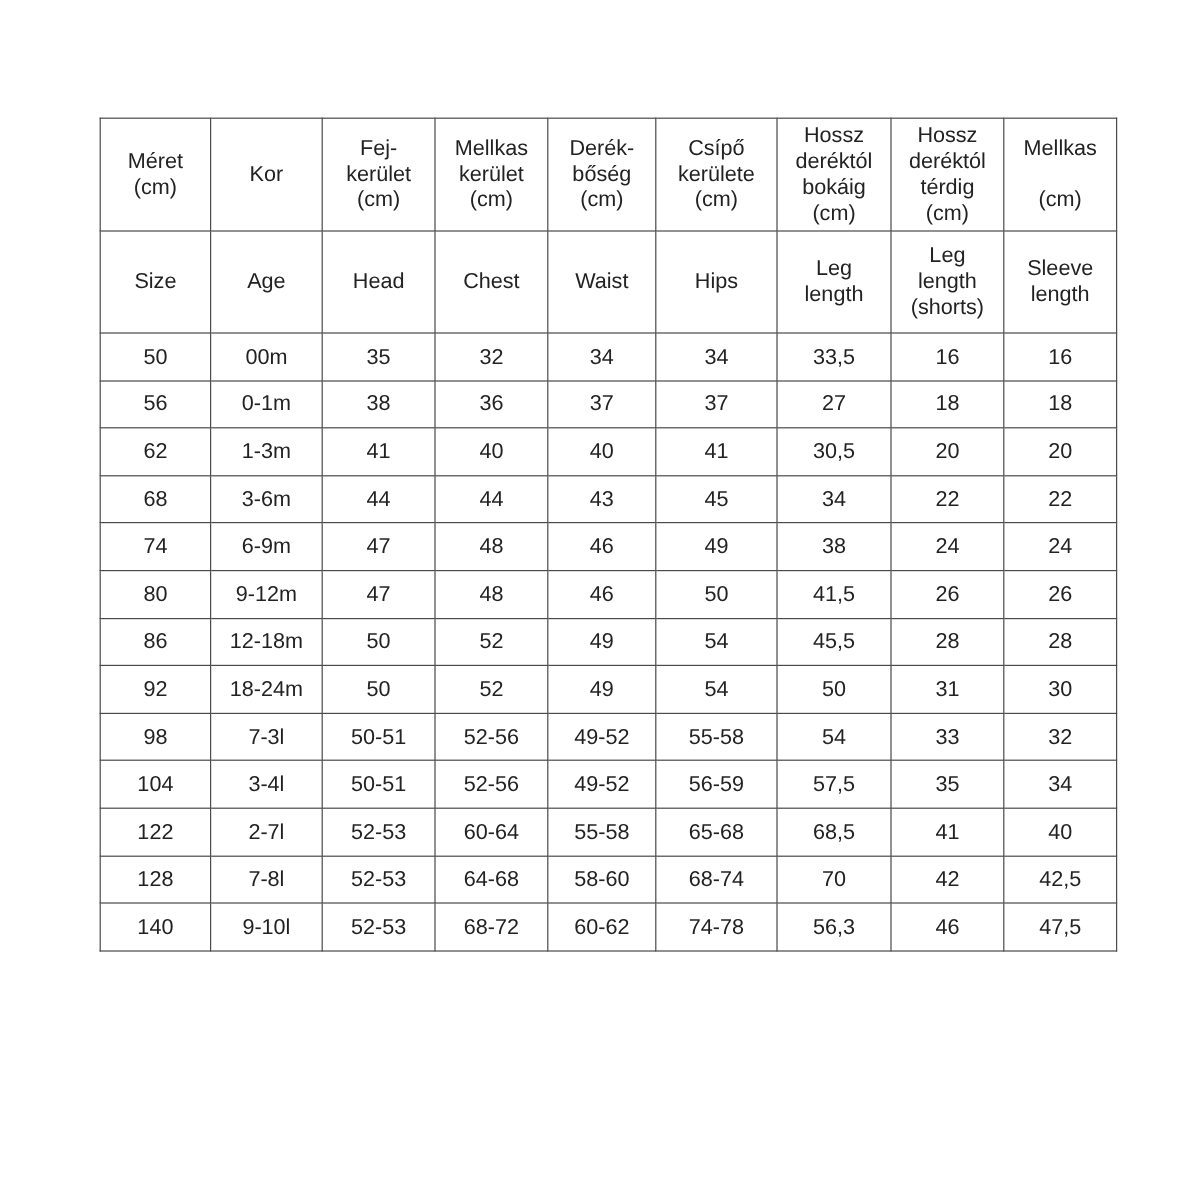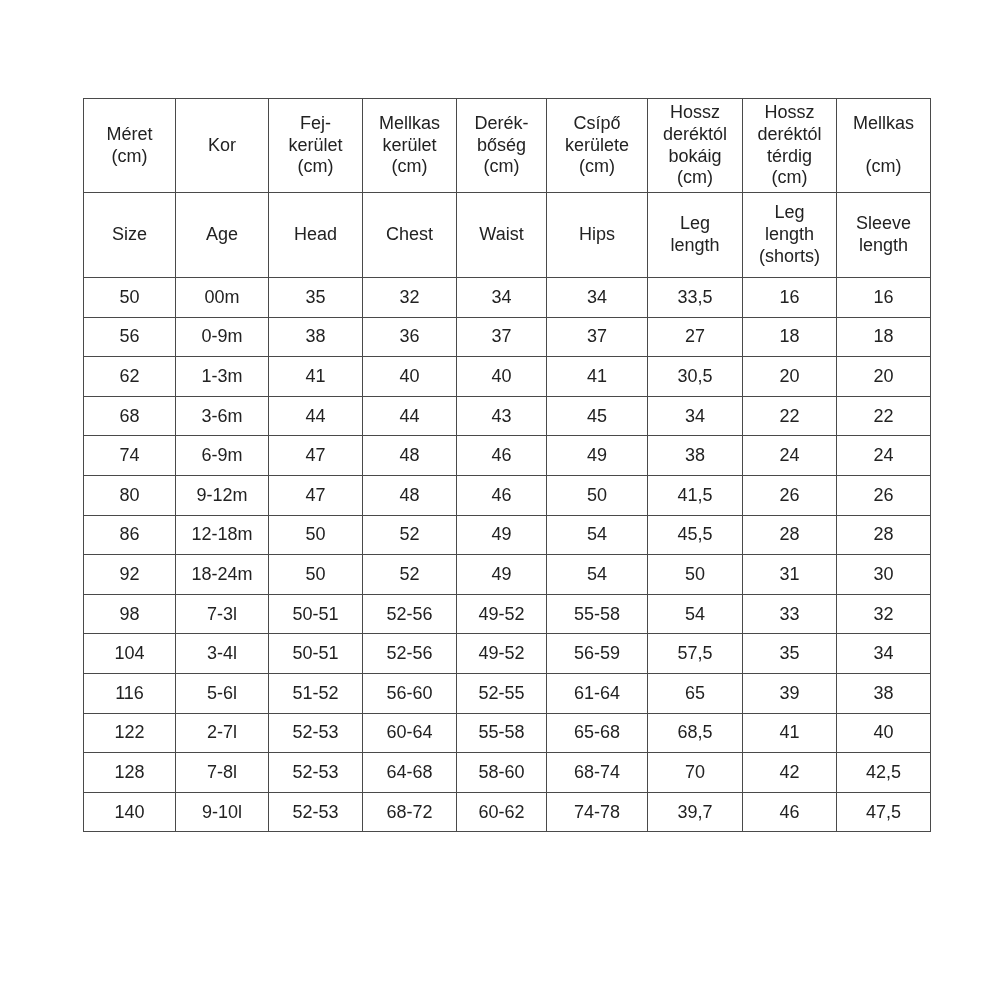--- a/index.html
+++ b/index.html
@@ -123,21 +123,21 @@
             <td>35</td>
             <td>32</td>
             <td>34</td>
             <td>34</td>
             <td>33,5</td>
             <td>16</td>
             <td>16</td>
           </tr>
           <tr>
             <td>56</td>
-            <td>0-9m</td>
+            <td>0-1m</td>
             <td>38</td>
             <td>36</td>
             <td>37</td>
             <td>37</td>
             <td>27</td>
             <td>18</td>
             <td>18</td>
           </tr>
           <tr>
             <td>62</td>
@@ -221,31 +221,20 @@
             <td>3-4l</td>
             <td>50-51</td>
             <td>52-56</td>
             <td>49-52</td>
             <td>56-59</td>
             <td>57,5</td>
             <td>35</td>
             <td>34</td>
           </tr>
           <tr>
-            <td>116</td>
-            <td>5-6l</td>
-            <td>51-52</td>
-            <td>56-60</td>
-            <td>52-55</td>
-            <td>61-64</td>
-            <td>65</td>
-            <td>39</td>
-            <td>38</td>
-          </tr>
-          <tr>
             <td>122</td>
             <td>2-7l</td>
             <td>52-53</td>
             <td>60-64</td>
             <td>55-58</td>
             <td>65-68</td>
             <td>68,5</td>
             <td>41</td>
             <td>40</td>
           </tr>
@@ -260,20 +249,20 @@
             <td>42</td>
             <td>42,5</td>
           </tr>
           <tr>
             <td>140</td>
             <td>9-10l</td>
             <td>52-53</td>
             <td>68-72</td>
             <td>60-62</td>
             <td>74-78</td>
-            <td>39,7</td>
+            <td>56,3</td>
             <td>46</td>
             <td>47,5</td>
           </tr>
         </tbody>
     </table>
   </div>
 </div>
 
 </body></html>

